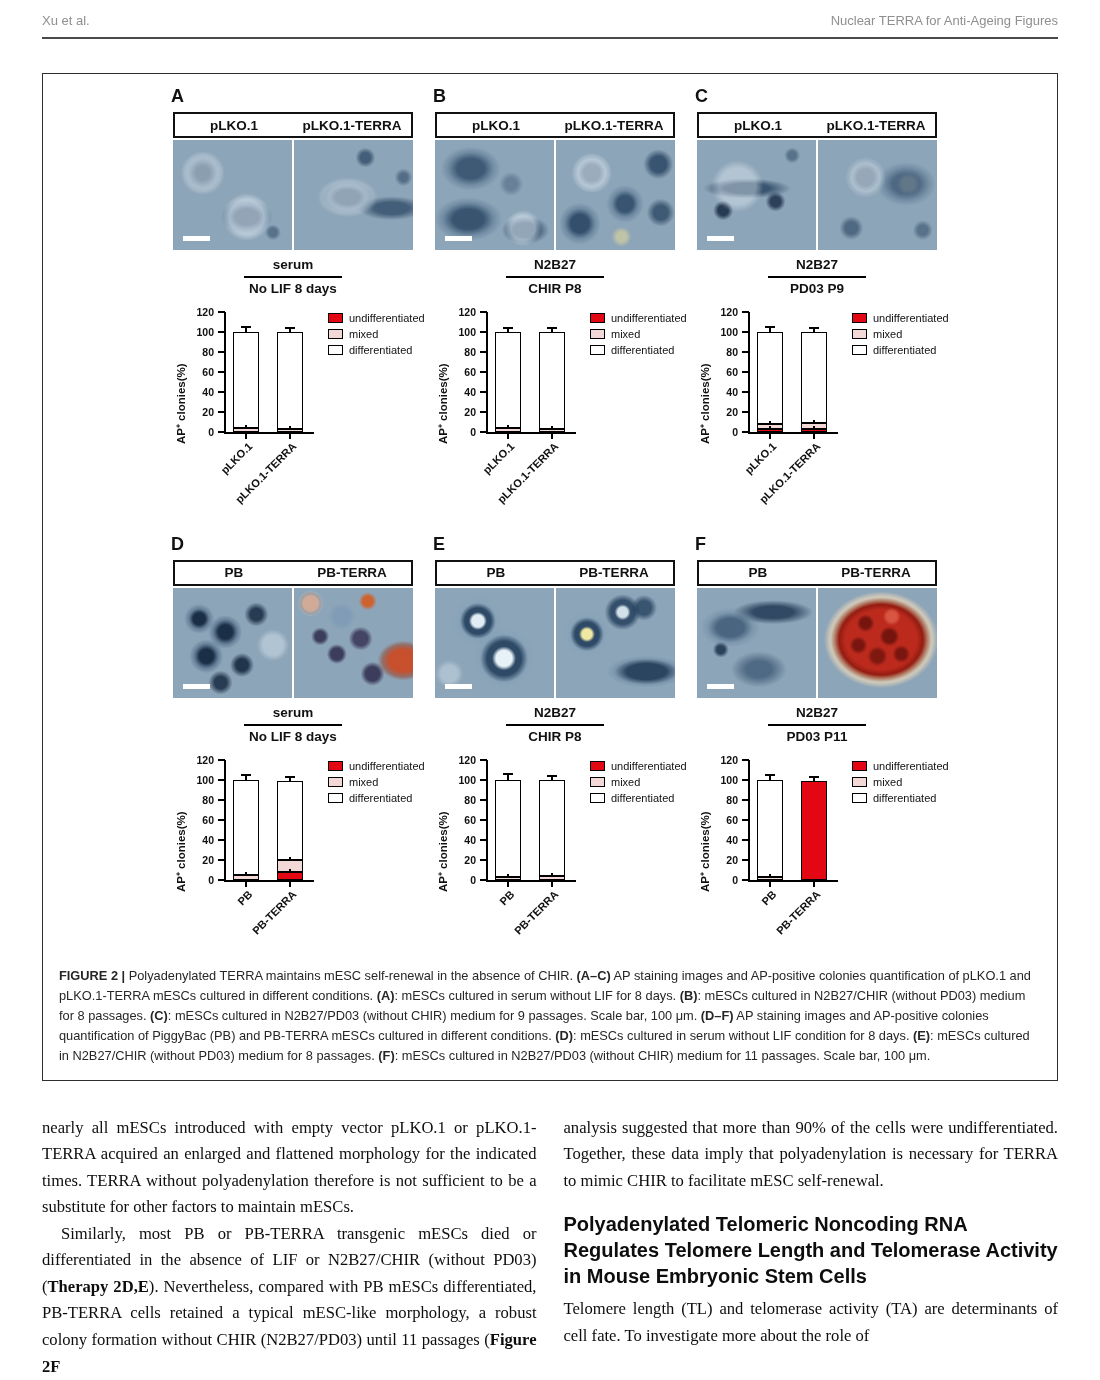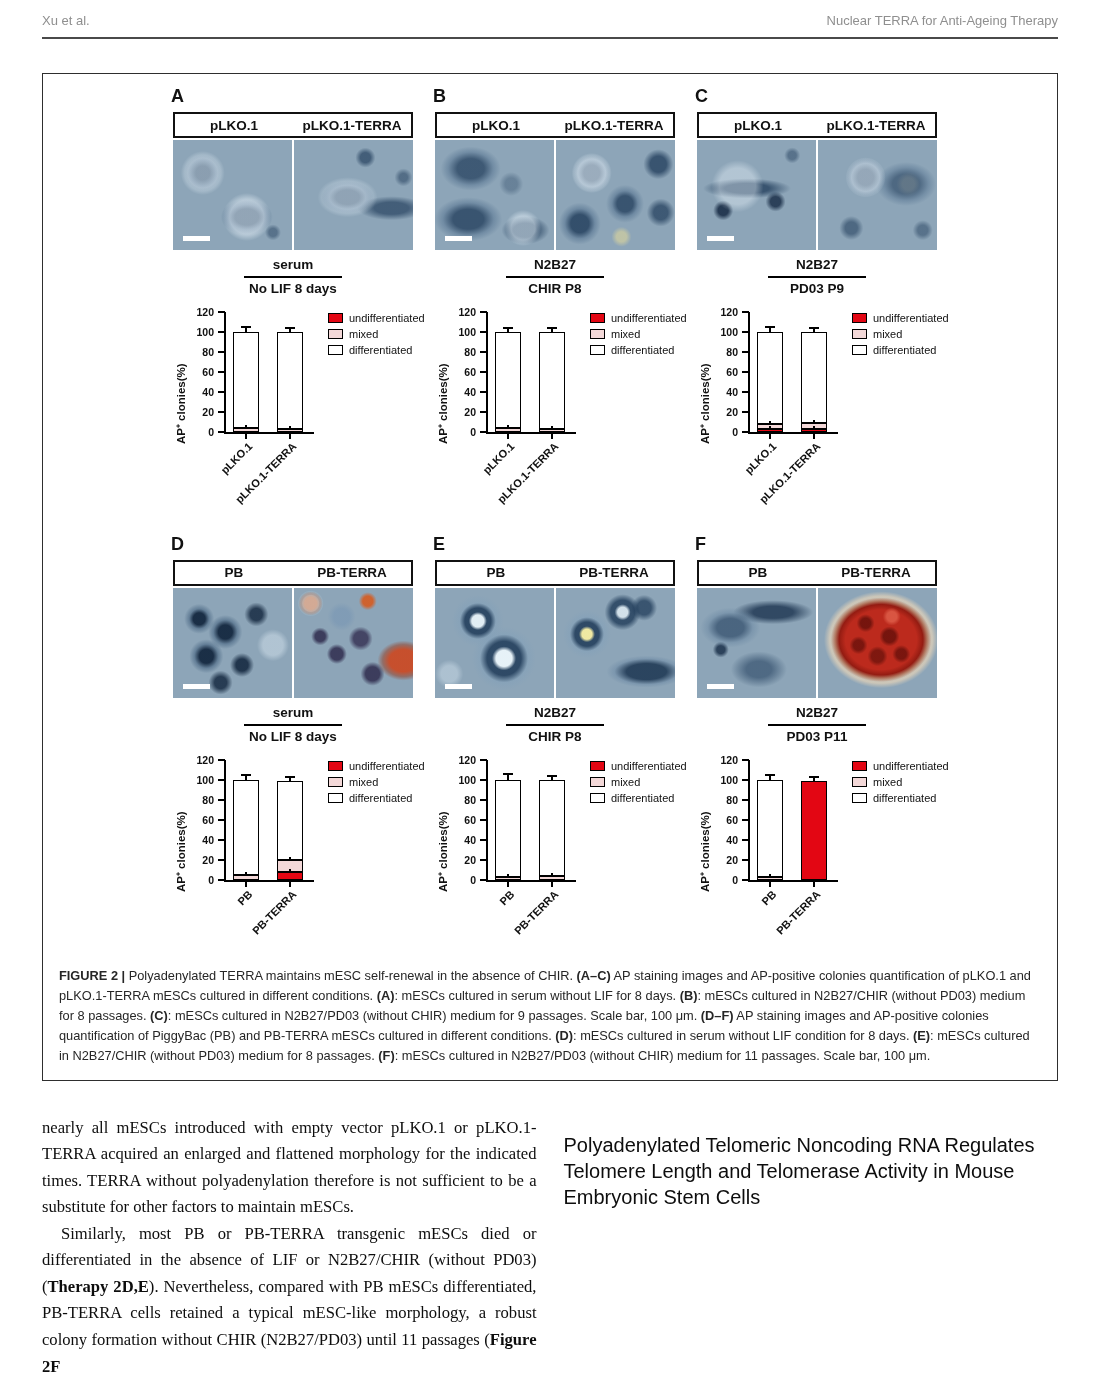--- a/index.html
+++ b/index.html
@@ -45,21 +45,21 @@
   .aibadge{display:inline-flex;align-items:center;gap:6px;border:1px solid #d6d6d6;border-radius:6px;padding:3px 9px;font-size:13px;color:#333;background:#fff;cursor:pointer;}
   .chev{color:#666;font-size:11px;line-height:1;}
   .caption{padding:6px 16px 13px 16px;font-size:12.8px;line-height:1.58;color:#262626;}
   .caption b{font-weight:bold;}
 
   
   .bodytxt{display:flex;gap:27px;margin:34px 42px 0 42px;font-family:"Liberation Serif",serif;font-size:16.6px;line-height:1.6;text-align:justify;color:#0d0d0d;}
   .col{flex:1;}
   .col p{margin:0;}
   .indent{text-indent:19px;}
-  .secthead{font-family:"Liberation Sans",sans-serif;font-size:20px;font-weight:normal;line-height:1.3;margin:17px 0 7px 0;text-align:left;}
+  .secthead{font-family:"Liberation Sans",sans-serif;font-size:20px;font-weight:bold;line-height:1.3;margin:17px 0 7px 0;text-align:left;}
 
   
   .pA1{background-image:
     radial-gradient(circle at 25% 30%, rgba(232,243,250,.45) 0 15px, transparent 22px),
     radial-gradient(circle at 25% 30%, rgba(36,64,94,.75) 0 7px, rgba(72,102,134,.5) 13px, transparent 18px),
     radial-gradient(circle at 62% 70%, rgba(235,245,252,.5) 0 17px, transparent 24px),
     radial-gradient(ellipse 26px 18px at 62% 70%, rgba(36,64,94,.8) 0 45%, rgba(72,102,134,.5) 70%, transparent 100%),
     radial-gradient(circle at 84% 84%, rgba(36,64,94,.5) 0 4px, transparent 8px);}
   .pA2{background-image:
     radial-gradient(circle at 60% 16%, rgba(36,64,94,.7) 0 5px, transparent 10px),
@@ -134,21 +134,21 @@
     radial-gradient(circle at 34% 52%, rgba(110,18,12,.85) 0 5px, transparent 9px),
     radial-gradient(circle at 62% 26%, rgba(220,90,70,.9) 0 5px, transparent 9px),
     radial-gradient(ellipse 44% 40% at 53% 47%, #bc2a1d 0 68%, #941c12 80%, rgba(160,70,40,.6) 88%, transparent 96%),
     radial-gradient(ellipse 48% 44% at 53% 47%, rgba(255,225,185,.55) 0 90%, transparent 100%);}
 </style>
 </head>
 <body>
 
 <div class="pagehead">
   <span>Xu et al.</span>
-  <span>Nuclear TERRA for Anti-Ageing Therapy</span>
+  <span>Nuclear TERRA for Anti-Ageing Figures</span>
 </div>
 <div class="rule"></div>
 
 <div class="figbox">
   <div class="panels">
 
     <div class="panel">
       <div class="pletter">A</div>
       <div class="pairhead">
         <span>pLKO.1</span>
@@ -579,15 +579,17 @@
 
   <div class="caption"><b>FIGURE 2 | </b><span>Polyadenylated TERRA maintains mESC self-renewal in the absence of CHIR. </span><b>(A–C)</b><span> AP staining images and AP-positive colonies quantification of pLKO.1 and pLKO.1-TERRA mESCs cultured in different conditions. </span><b>(A)</b><span>: mESCs cultured in serum without LIF for 8 days. </span><b>(B)</b><span>: mESCs cultured in N2B27/CHIR (without PD03) medium for 8 passages. </span><b>(C)</b><span>: mESCs cultured in N2B27/PD03 (without CHIR) medium for 9 passages. Scale bar, 100 μm. </span><b>(D–F)</b><span> AP staining images and AP-positive colonies quantification of PiggyBac (PB) and PB-TERRA mESCs cultured in different conditions. </span><b>(D)</b><span>: mESCs cultured in serum without LIF condition for 8 days. </span><b>(E)</b><span>: mESCs cultured in N2B27/CHIR (without PD03) medium for 8 passages. </span><b>(F)</b><span>: mESCs cultured in N2B27/PD03 (without CHIR) medium for 11 passages. Scale bar, 100 μm.</span></div>
 </div>
 
 <div class="bodytxt">
   <div class="col">
     <p><span>nearly all mESCs introduced with empty vector pLKO.1 or pLKO.1-TERRA acquired an enlarged and flattened morphology for the indicated times. TERRA without polyadenylation therefore is not sufficient to be a substitute for other factors to maintain mESCs.</span></p>
     <p class="indent"><span>Similarly, most PB or PB-TERRA transgenic mESCs died or differentiated in the absence of LIF or N2B27/CHIR (without PD03) (</span><b>Therapy 2D,E</b><span>). Nevertheless, compared with PB mESCs differentiated, PB-TERRA cells retained a typical mESC-like morphology, a robust colony formation without CHIR (N2B27/PD03) until 11 passages (</span><b>Figure 2F</b></p>
   </div>
   <div class="col">
+    <p><span>analysis suggested that more than 90% of the cells were undifferentiated. Together, these data imply that polyadenylation is necessary for TERRA to mimic CHIR to facilitate mESC self-renewal.</span></p>
     <h2 class="secthead">Polyadenylated Telomeric Noncoding RNA Regulates Telomere Length and Telomerase Activity in Mouse Embryonic Stem Cells</h2>
+    <p><span>Telomere length (TL) and telomerase activity (TA) are determinants of cell fate. To investigate more about the role of</span></p>
   </div>
 </div>
 
 </body></html>

